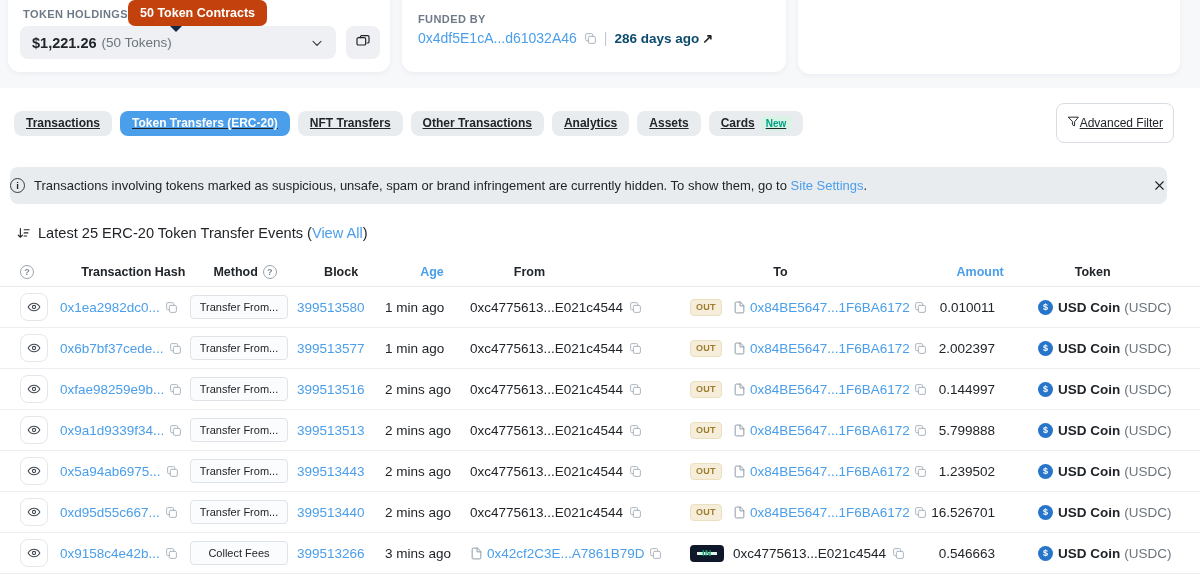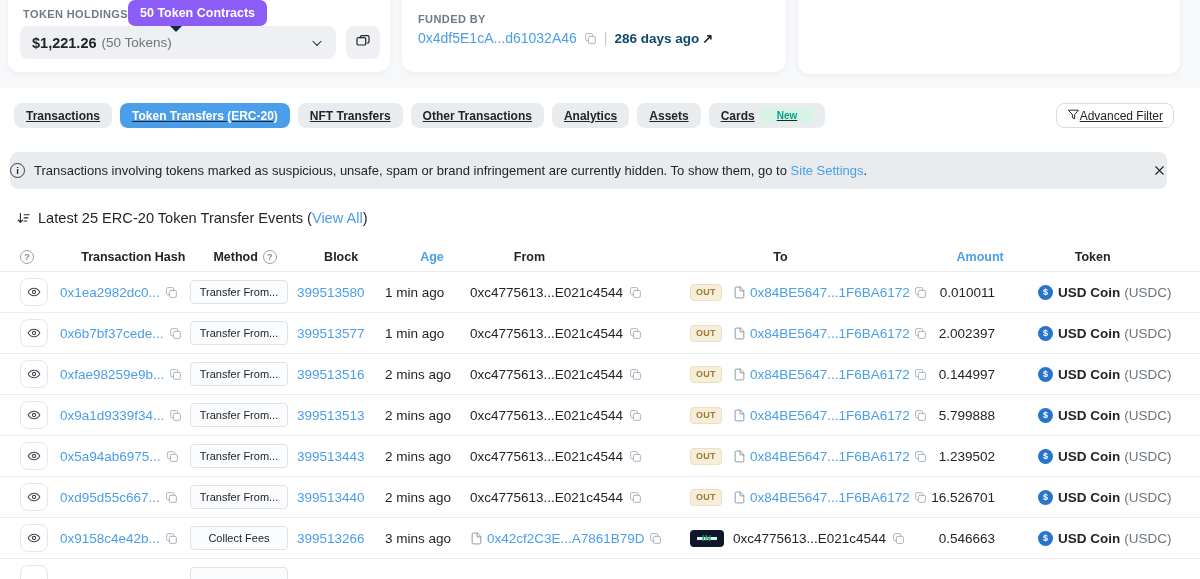--- a/index.html
+++ b/index.html
@@ -15,21 +15,21 @@
 
   
   .cards-strip { position:relative; height:88px; }
   .card { position:absolute; background:#fff; border-radius:12px; box-shadow:0 2px 5px rgba(20,40,70,.05); }
   #card-holdings { left:8px;  top:-44px; width:382px; height:116px; }
   #card-funded   { left:402px; top:-44px; width:384px; height:116px; }
   #card-extra    { left:798px; top:-44px; width:382px; height:118px; }
   .mini-label { position:absolute; font-size:11px; font-weight:bold; color:#6e7a87; letter-spacing:.4px; }
   #card-holdings .mini-label { left:15px; top:52px; }
   #card-funded  .mini-label { left:16px; top:57px; }
-  .tooltip { position:absolute; left:120px; top:44px; background:#8b5cf6; color:#fff;
+  .tooltip { position:absolute; left:120px; top:44px; background:#c2410c; color:#fff;
              font-size:12.5px; font-weight:bold; padding:6px 12px; border-radius:7px; white-space:nowrap; z-index:5; }
   .tooltip::after { content:""; position:absolute; left:42px; top:100%; border:6px solid transparent; border-top:6px solid #102a43; }
   .dd { position:absolute; left:12px; top:70px; width:316px; height:33px; background:#eef0f4; border:none;
         border-radius:8px; display:flex; align-items:center; padding:0 12px; font-size:14px; color:#212529; }
   .dd .val { font-weight:bold; font-size:14.5px; }
   .dd .cnt { color:#6c757d; margin-left:5px; font-size:13.5px; }
   .dd .chev { margin-left:auto; display:flex; color:#212529; }
   .iconbtn { position:absolute; left:338px; top:70px; width:34px; height:33px; background:#eef0f4; border:none;
              border-radius:8px; display:flex; align-items:center; justify-content:center; color:#212529; }
   .fb-row { position:absolute; left:16px; top:74px; display:flex; align-items:center; gap:7px; font-size:14px; white-space:nowrap; }
@@ -37,23 +37,23 @@
   .fb-age { font-weight:bold; font-size:13.5px; color:#0c4a6e; display:flex; align-items:center; gap:3px; cursor:pointer; }
   .ext::after { content:"\2197"; font-size:13px; font-weight:bold; color:#212529; }
 
   
   .main { background:#fff; height:491px; }
 
   .tabs { display:flex; align-items:center; gap:8px; padding:15px 26px 0 14px;text-decoration:underline; }
   .tab { height:25px; padding:0 12px; border-radius:8px; background:#e9ecef; border:none;
          font-size:12px; font-weight:bold; color:#212529; display:flex; align-items:center; white-space:nowrap; }
   .tab.active { background:#4a9eea; color:#fff; }
-  .newb { background:#d9f2e6; color:#00a186; font-size:10px; font-weight:bold; padding:2px 16px; border-radius:4px; margin-left:6px; }
+  .newb { background:#d9f2e6; color:#00a186; font-size:10px; font-weight:bold; padding:2px 5px; border-radius:4px; margin-left:6px; }
   .spacer { flex:1; }
-  .btn-light { height:25px; padding:0 10px; border:1px solid #d8dde3; border-radius:8px; background:#fff;
+  .btn-light { height:40px; padding:0 10px; border:1px solid #d8dde3; border-radius:8px; background:#fff;
                font-size:12px; color:#212529; display:flex; align-items:center; gap:0; white-space:nowrap; }
 
   .banner { margin:24px 33px 0 10px; height:37px; background:#e9ecef; border-radius:8px;
             display:flex; align-items:center; padding:0 0; font-size:13px; gap:9px; }
   .ic { flex:none; width:15px; height:15px; border:1.3px solid #343a40; border-radius:50%;
         display:inline-flex; align-items:center; justify-content:center; font-size:9.5px; font-weight:600; }
   .ic::after { content:"i"; }
   .banner .x { margin-left:auto; display:flex; color:#212529; cursor:pointer; }
 
   .lh { margin:21px 39px 0 16px; display:flex; align-items:center; font-size:14.6px; gap:7px; }

